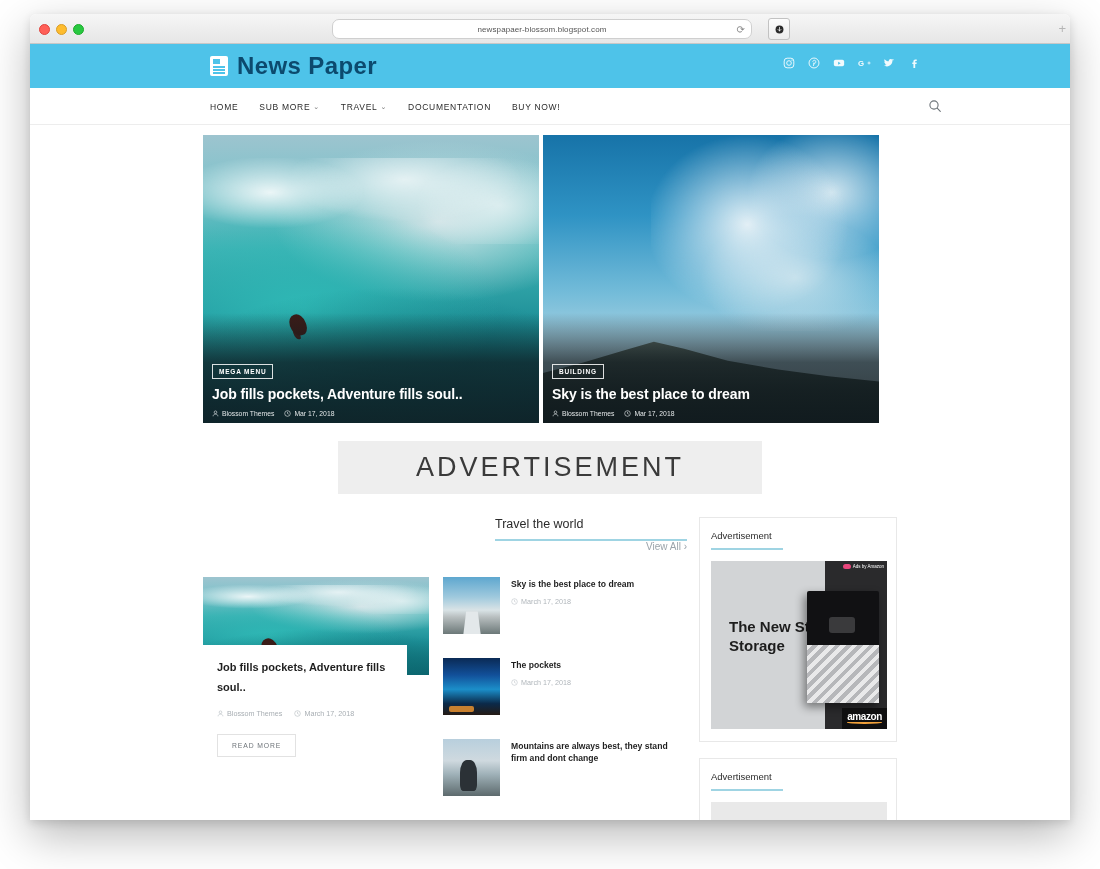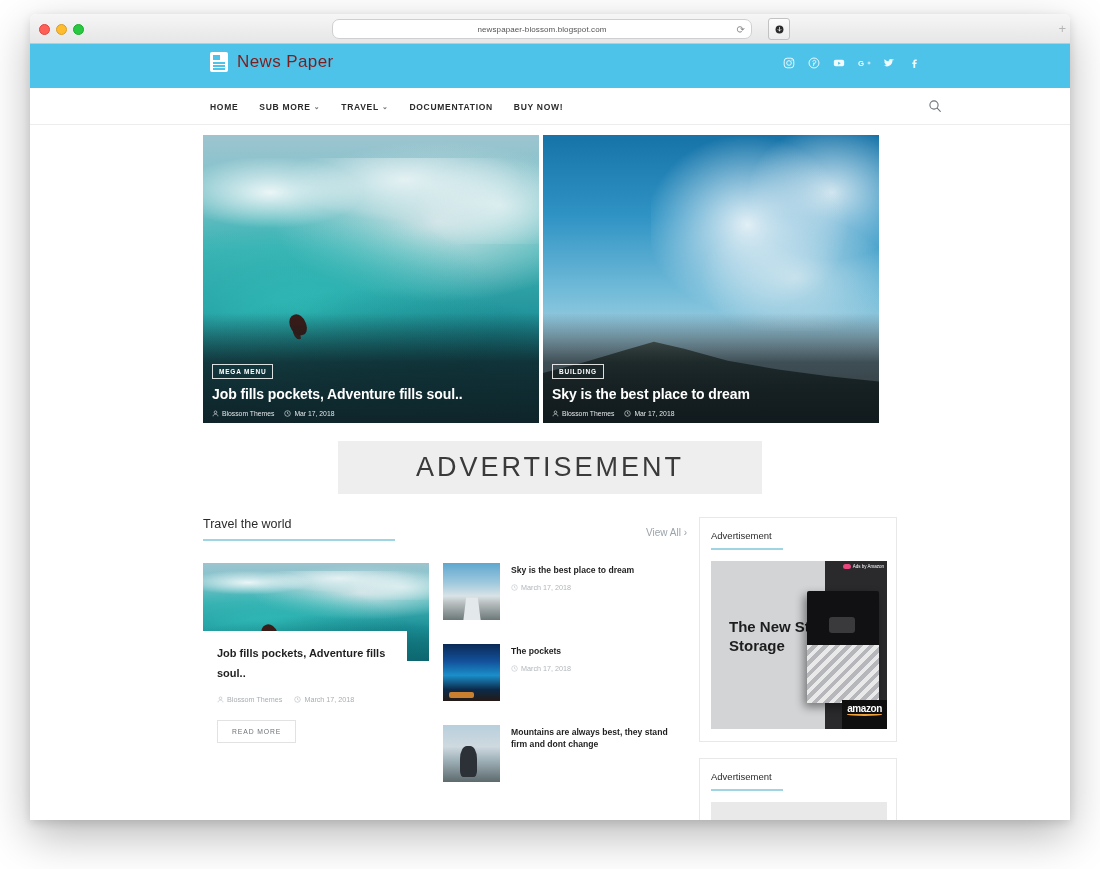--- a/index.html
+++ b/index.html
@@ -87,21 +87,21 @@
   #brand .logo-glyph::before{
     content:""; position:absolute; left:3px; top:3px;
     width:7px; height:5px; background:#4ec3e9;
   }
   #brand .logo-glyph::after{
     content:""; position:absolute; left:3px; top:10px;
     width:12px; height:1.5px; background:#4ec3e9;
     box-shadow:0 3px 0 #4ec3e9, 0 6px 0 #4ec3e9;
   }
   #brand .brand-text{
-    color:#7f1d1d; font-size:17px; font-weight:400; letter-spacing:.4px;
+    color:#0c4a6e; font-size:24px; font-weight:700; letter-spacing:.4px;
   }
   #social{
     position:absolute; right:148px; top:13px;
     display:flex; gap:11px; align-items:center;
   }
   .social-icon{
     width:14px; height:14px; color:#ffffff;
     opacity:.92; font-size:10px; line-height:14px; text-align:center;
     display:inline-block;
   }
@@ -113,21 +113,21 @@
     background:#ffffff;
     border-bottom:1px solid #ededed;
     position:relative;
   }
   #nav-list{
     position:absolute; left:180px; top:0;
     height:37px; display:flex; align-items:center; gap:21px;
     list-style:none;
   }
   #nav-list li{
-    font-size:8.5px; font-weight:700; letter-spacing:.7px;
+    font-size:8.5px; font-weight:400; letter-spacing:.7px;
     color:#2b2b2b; cursor:pointer; white-space:nowrap;
     display:flex; align-items:center; gap:3px;justify-content:flex-end;
   }
   #nav-list li .caret{ font-size:7px; color:#777; }
   #nav-search{
     position:absolute; right:128px; top:11px;
     width:14px; height:14px;
   }
 
   
@@ -220,20 +220,21 @@
     padding:23px 173px 0 173px;
     align-items:flex-start;
   }
   #main-col{ width:490px; }
   #side-col{ width:198px; }
 
   #section-head{
     position:relative;
     display:flex; align-items:flex-end; justify-content:space-between;
     margin-bottom:22px;
+    flex-direction:column;
   }
   #section-title{
     font-size:12.5px; color:#2b2b2b; font-weight:400;
     padding-bottom:8px;
     width:192px;
     border-bottom:2px solid #9fd4e3;
   }
   #view-all{
     font-size:10px; color:#9aa3aa; padding-bottom:3px; white-space:nowrap;
   }
@@ -323,21 +324,21 @@
     background:#3a3a3c; border-radius:3px;
   }
   #ad-storage .drive-front .stripes{
     position:absolute; left:0; right:0; bottom:0; height:58px;
     background:repeating-linear-gradient(-45deg,#e9e9ea 0 4px,#b6b7ba 4px 8px);
   }
   #ad-storage .amazon{
     position:absolute; right:0; bottom:0;
     background:#0f0f10; color:#fff;
     font-size:10px; font-weight:700; letter-spacing:-.4px;
-    padding:3px 5px 13px 5px;
+    padding:3px 5px 5px 5px;
   }
   #ad-storage .amazon .smile{
     display:block; height:3px; margin-top:-1px;
     border-bottom:2px solid #f0a03a; border-radius:0 0 50% 50%;
   }
   #ad-advert-box{
     width:176px; height:90px; background:#e9e9e9;
     display:flex; align-items:flex-end; justify-content:center;
     overflow:hidden;
   }

